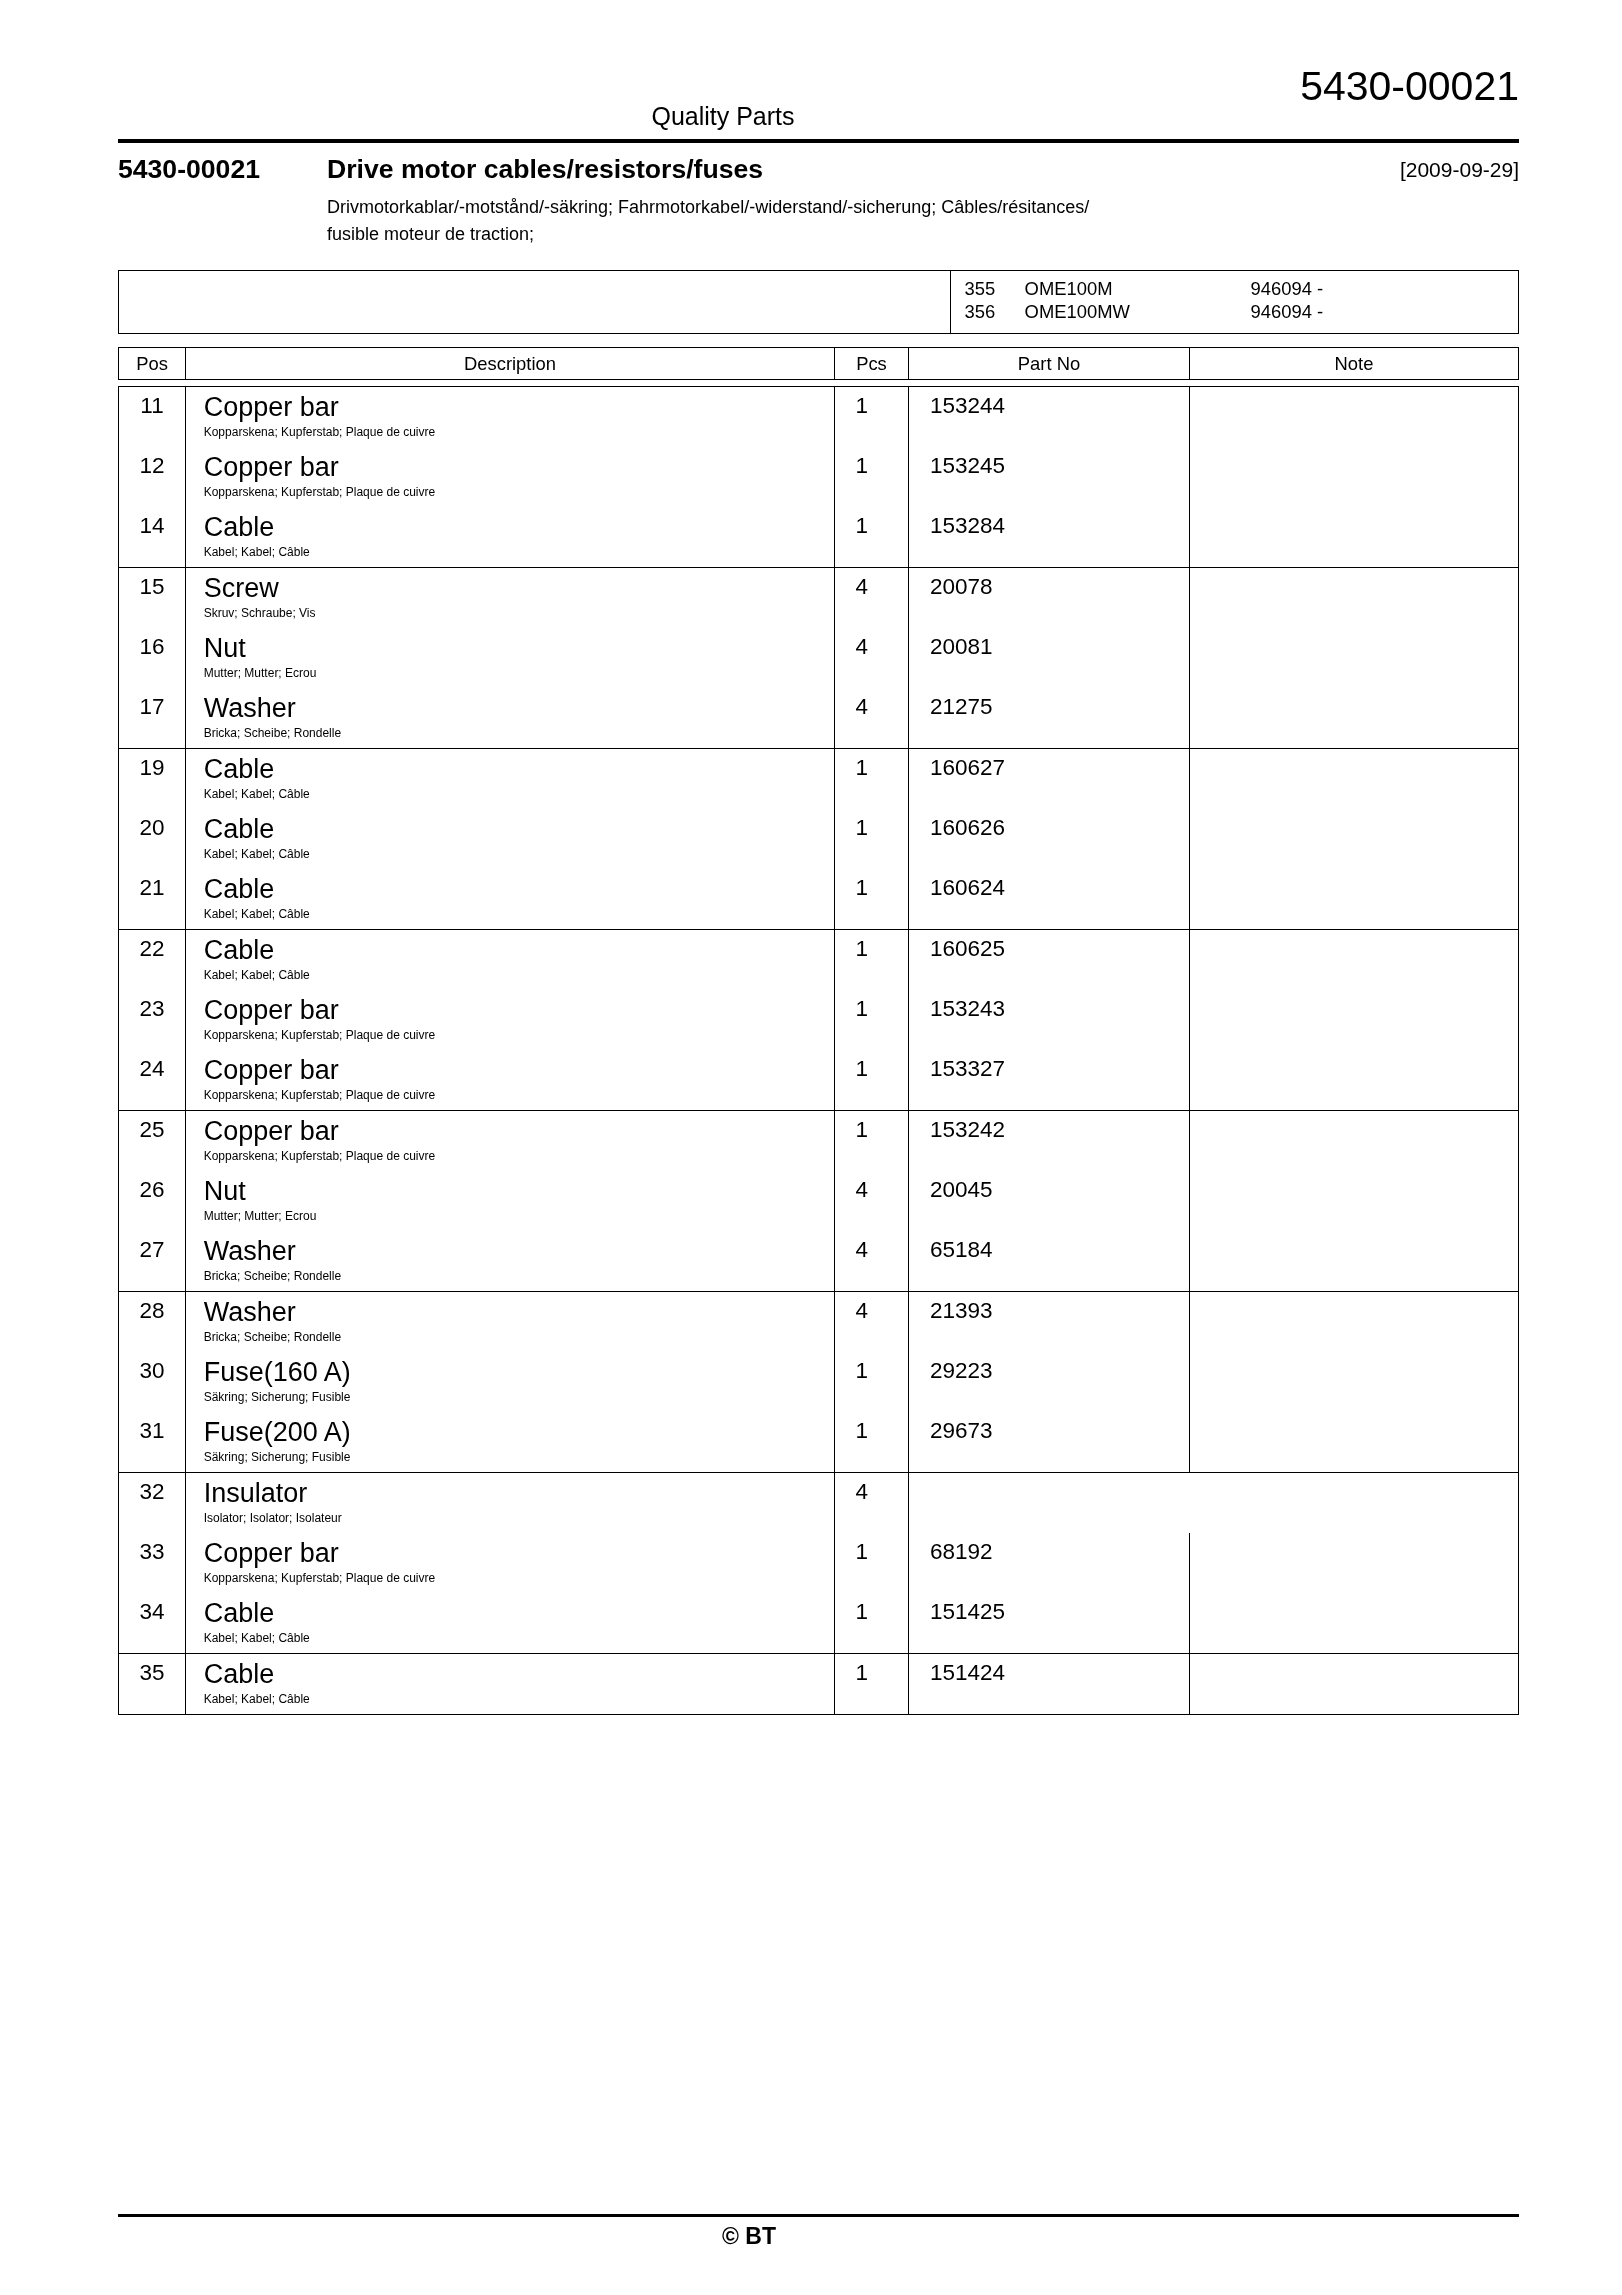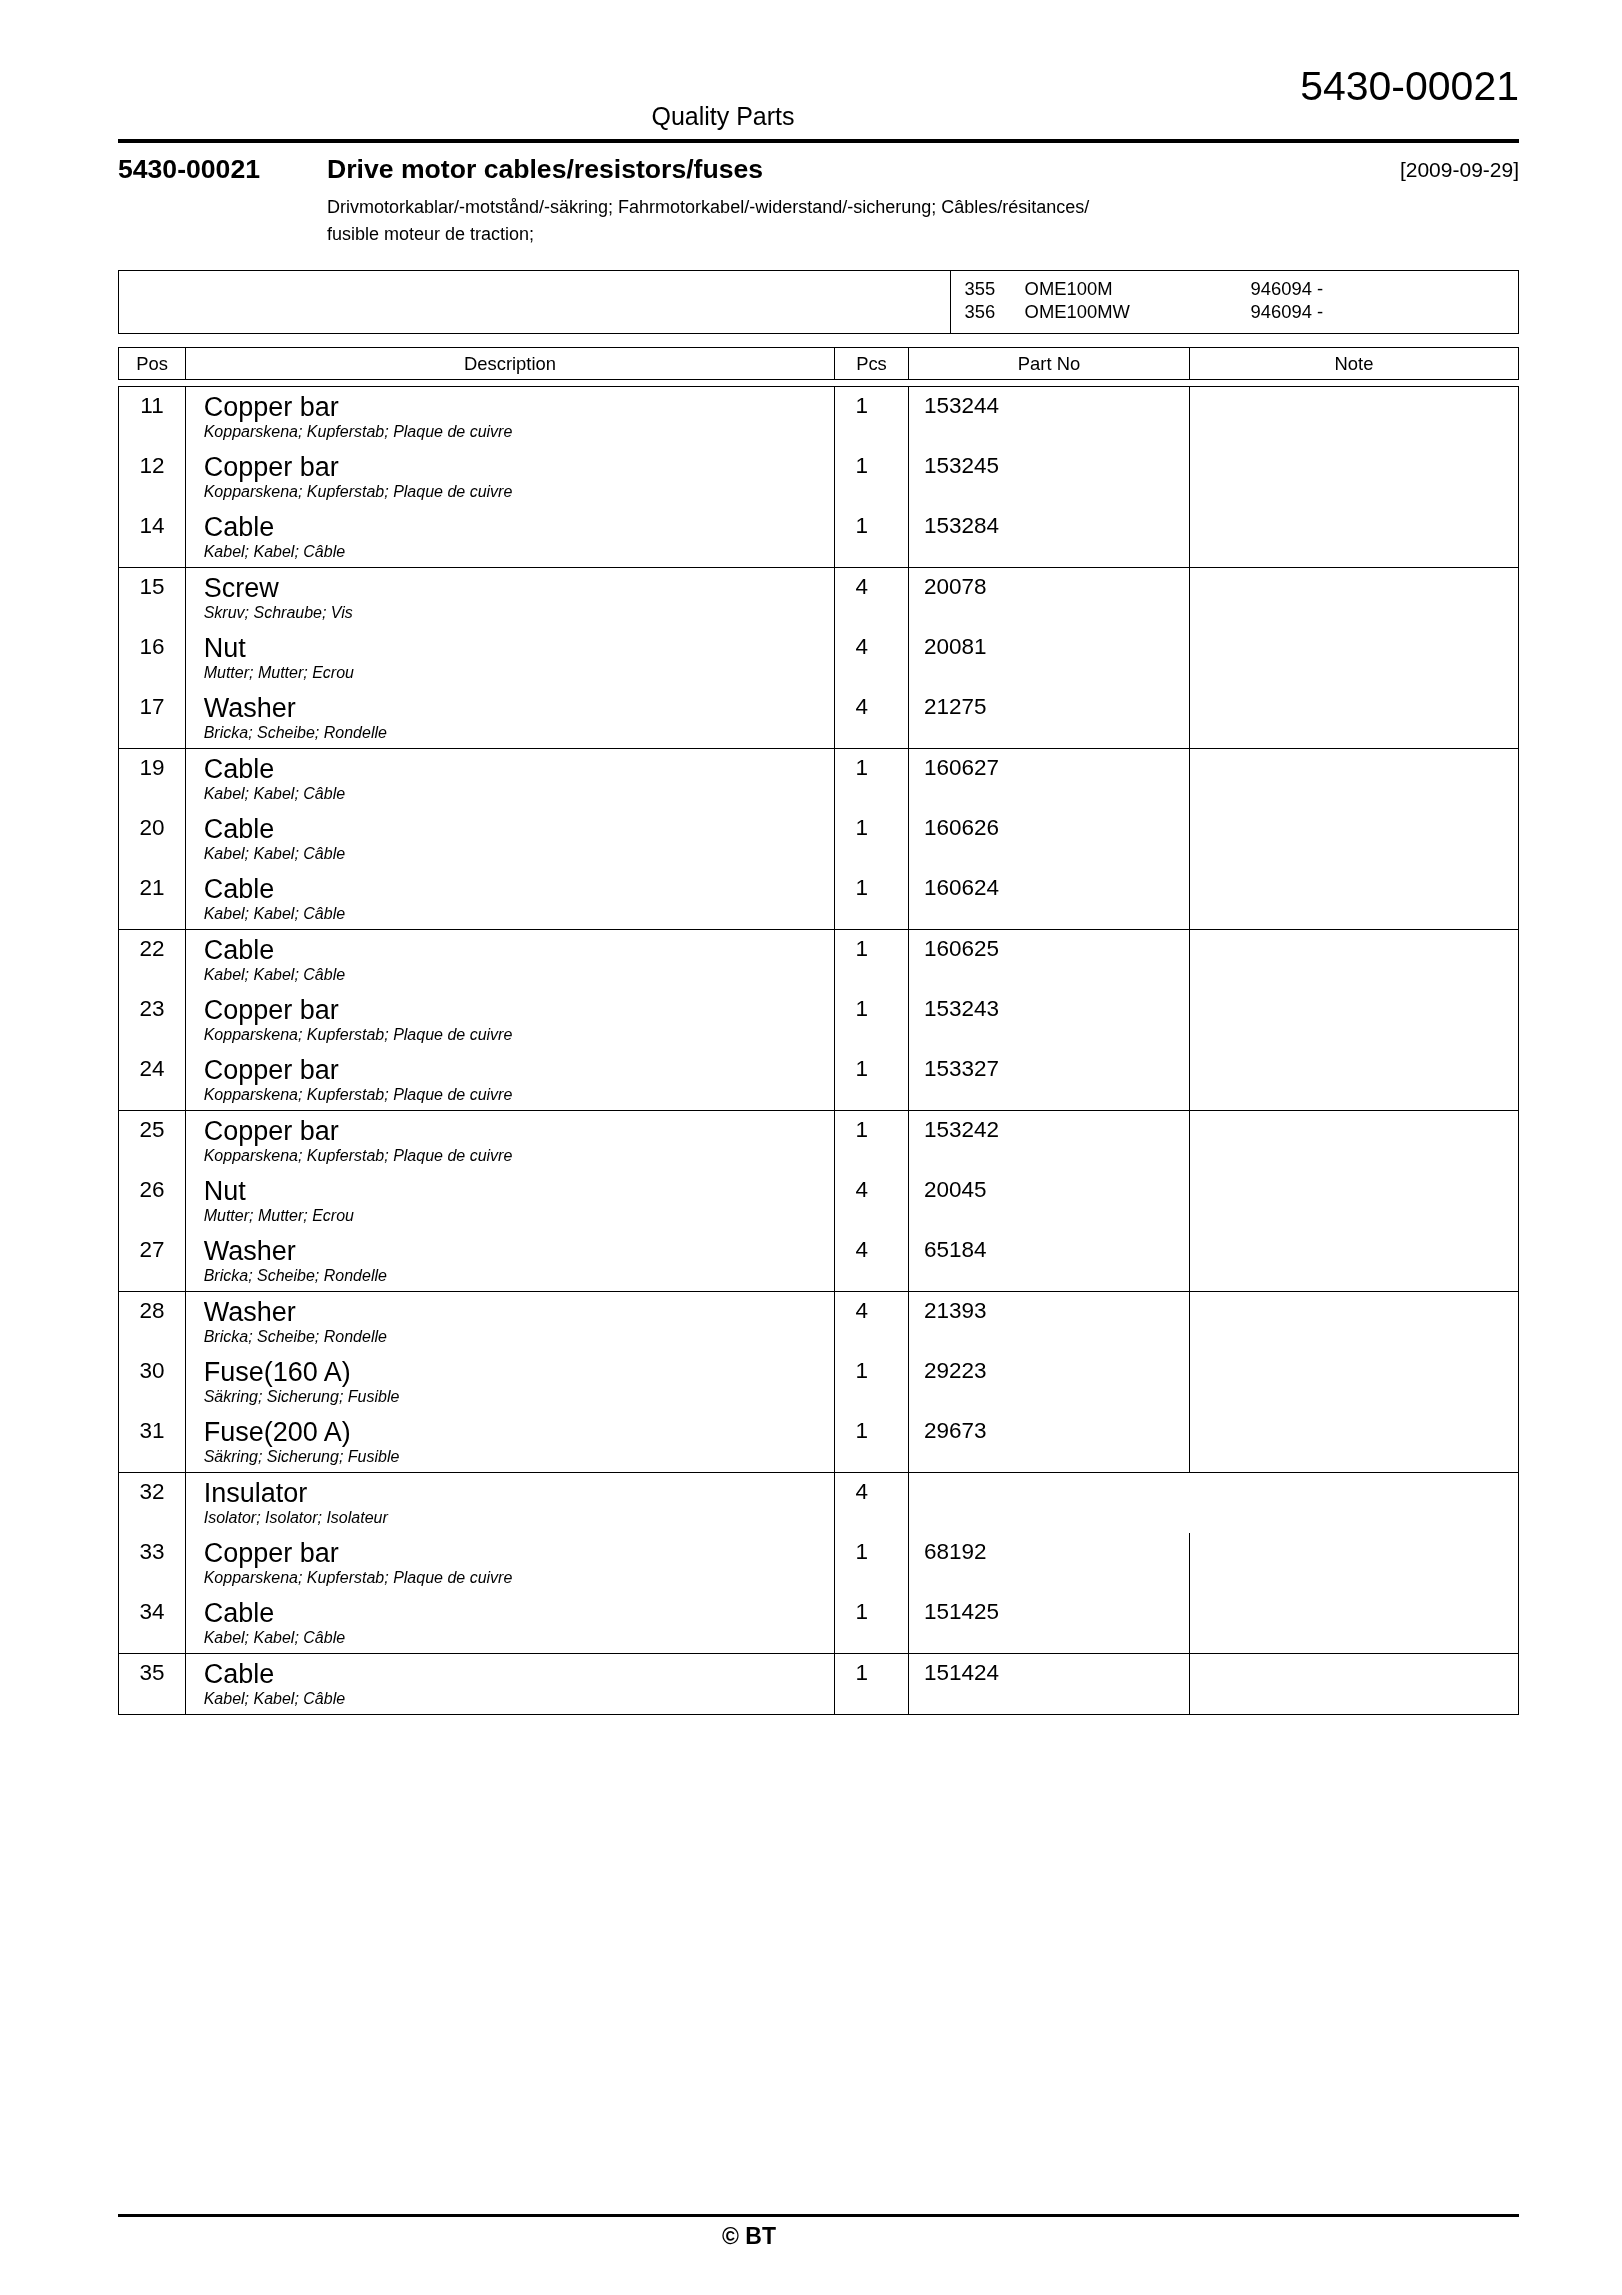--- a/index.html
+++ b/index.html
@@ -55,23 +55,23 @@
 
   .data-table { margin-top:5.5px; border:1.4px solid #000; }
   .group { border-bottom:1.4px solid #000; }
   .group:last-child { border-bottom:none; }
   .trow { display:grid; grid-template-columns:66px 649px 74px 281px 1fr; height:60px; }
   .cell { border-left:1.4px solid #000; padding-top:6.8px; font-size:22.5px; overflow:hidden; }
   .cell:first-child { border-left:none; }
   .c-pos  { text-align:center; }
   .c-desc { padding-left:17.7px; }
   .desc-main { font-size:27px; line-height:29px; }
-  .desc-sub  { font-size:16px; line-height:20.4px;font-style:italic; }
+  .desc-sub  { font-size:12px; line-height:20.4px; }
   .c-pcs  { padding-left:20.4px; }
-  .c-part { padding-left:15px; }
+  .c-part { padding-left:21px; }
 
   
   .footer-rule { top:2214px; left:118px; width:1401px; height:2.7px; background:#000; }
   .footer-text {
     top:2223px; left:0; width:1498px;
     text-align:center; font-size:23px; font-weight:bold;
   }
 </style>
 </head>
 <body>

